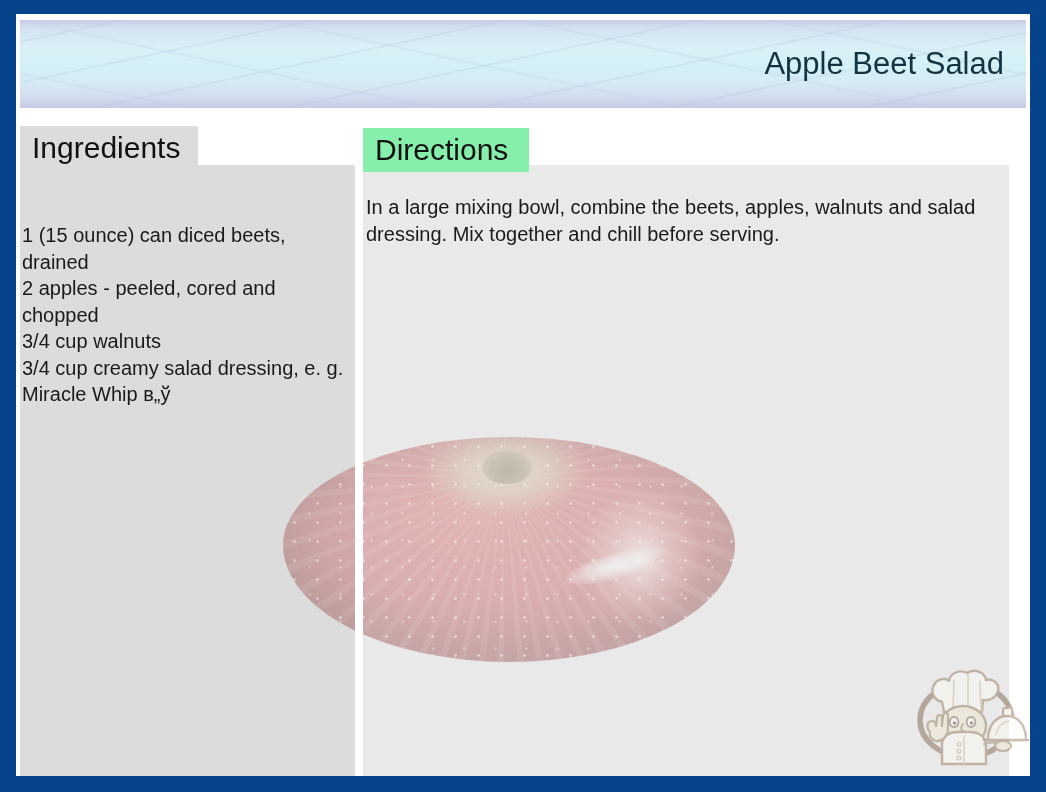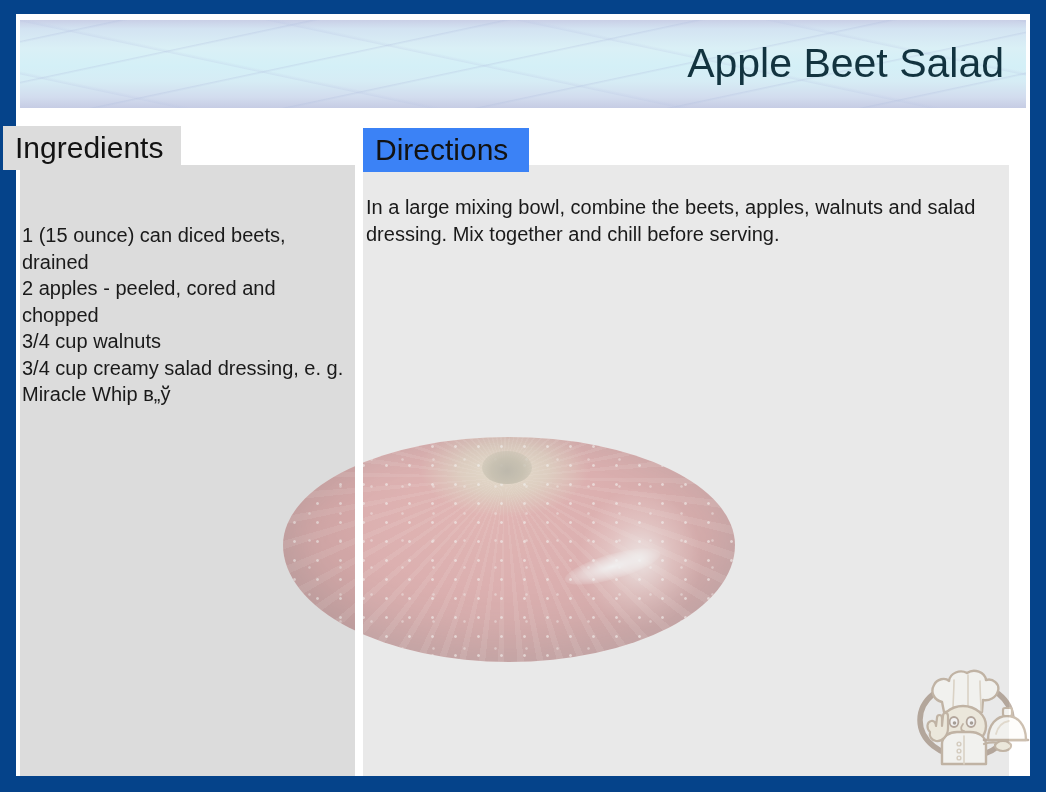--- a/index.html
+++ b/index.html
@@ -82,21 +82,21 @@
       rgba(255,255,255,0.00) 26px,
       rgba(255,255,255,0.00) 52px
     );
   }
   #title-text {
     position: absolute;
     right: 22px;
     top: 50%;
     transform: translateY(-50%);
     z-index: 3;
-    font-size: 41px;
+    font-size: 31px;
     line-height: 1.05;
     color: #12333f;
     white-space: nowrap;
     letter-spacing: 0px;
   }
 
   
   .panel-body {
     position: absolute;
     box-sizing: border-box;
@@ -120,32 +120,32 @@
     position: absolute;
     box-sizing: border-box;
     padding: 6px 14px 4px 12px;
     font-size: 30px;
     line-height: 1.05;
     color: #121212;
     white-space: nowrap;
     z-index: 4;
   }
   #ingredients-title {
-    left: 3px;
+    left: 20px;
     top: 126px;
     width: 178px;
     height: 44px;
     background: #dcdcdc;
   }
   #directions-title {
     left: 363px;
     top: 128px;
     width: 166px;
     height: 44px;
-    background: #3b82f6;
+    background: #86efac;
   }
 
   .panel-text {
     position: absolute;
     z-index: 4;
     color: #1a1a1a;
     font-size: 20px;
     line-height: 26.5px;
     white-space: pre-line;
   }

